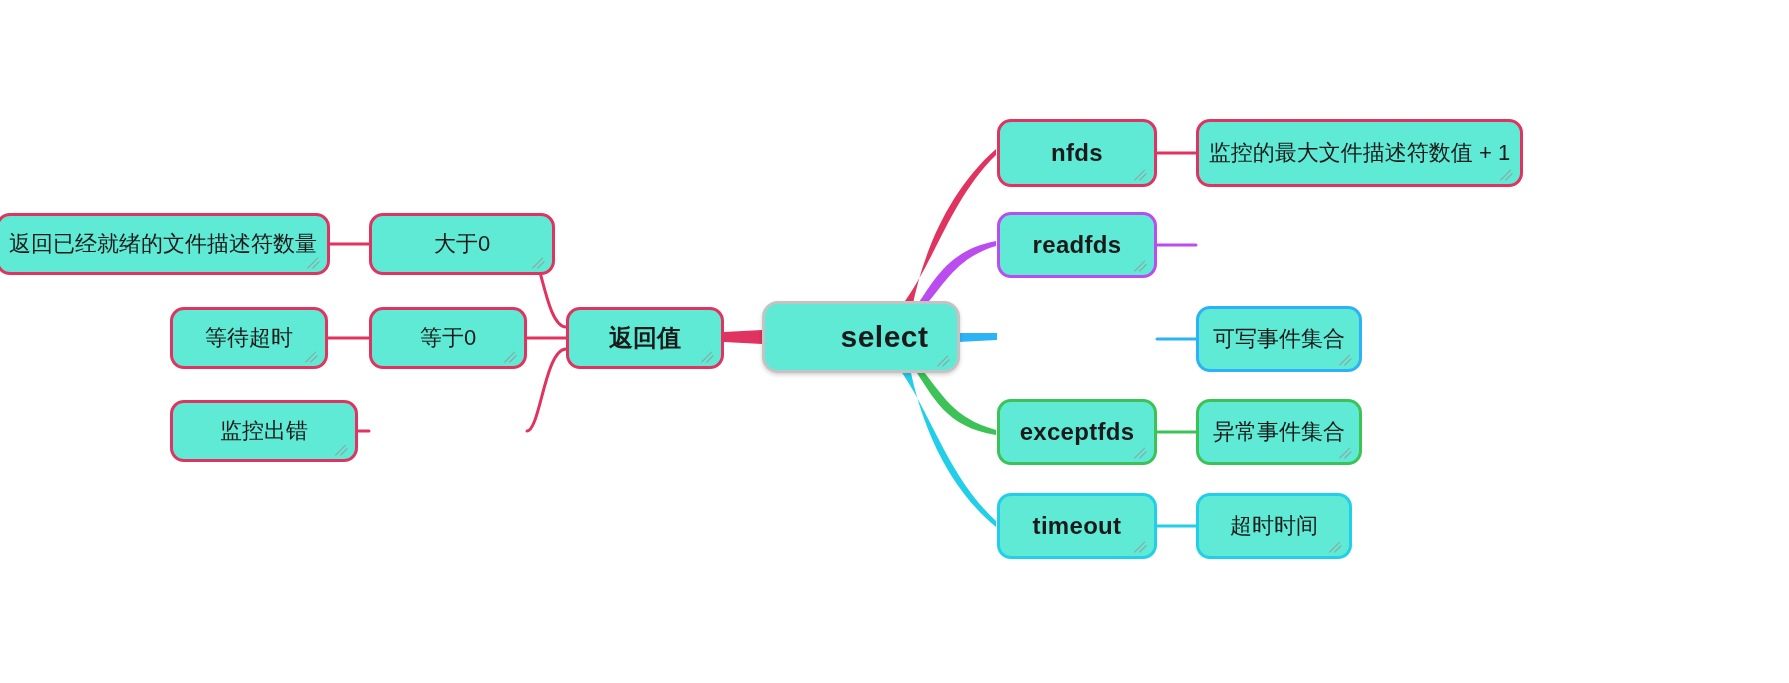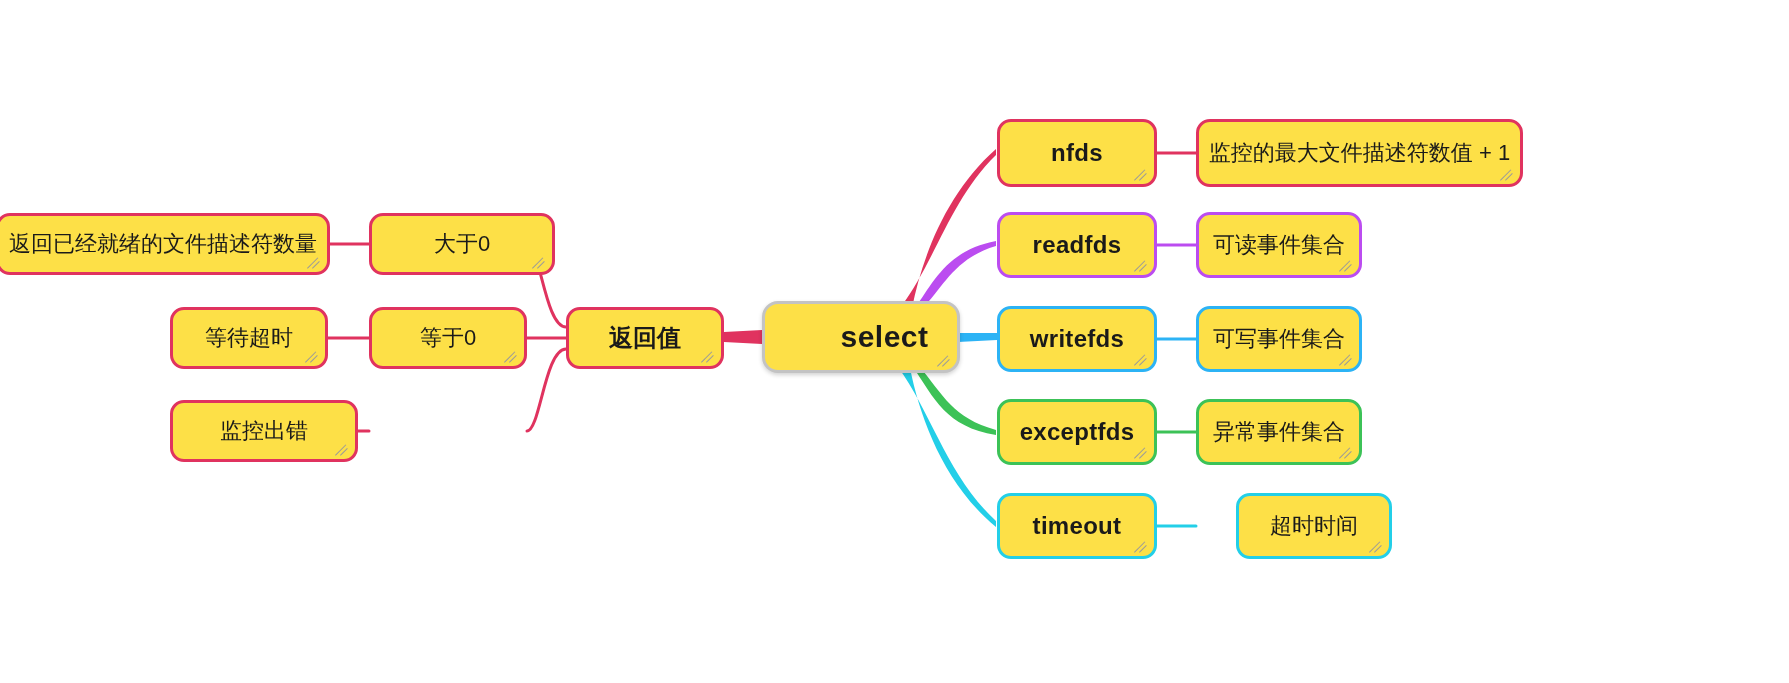--- a/index.html
+++ b/index.html
@@ -22,21 +22,21 @@
     position: absolute;
     left: 0;
     top: 0;
     width: 1789px;
     height: 683px;
     pointer-events: none;
   }
   .node {
     position: absolute;
     box-sizing: border-box;
-    background: #fde047;
+    background: #5eead4;
     border-style: solid;
     border-width: 3px;
     border-radius: 14px;
     display: flex;
     align-items: center;
     justify-content: center;
     text-align: center;
     color: #1a1a1a;
     line-height: 1.15;
     z-index: 5;
@@ -155,27 +155,20 @@
   </div>
 
   <div class="node lv1" style="left:997px; top:212px; width:160px; height:66px; border-color:#bb4cf0;">
     <span class="label">readfds</span>
     <span class="grip">
       <i class="g1"></i>
         <i class="g2"></i>
     </span>
   </div>
 
-  <div class="node lv1" style="left:997px; top:306px; width:160px; height:66px; border-color:#2cb3f5;">
-    <span class="label">writefds</span>
-    <span class="grip">
-      <i class="g1"></i>
-        <i class="g2"></i>
-    </span>
-  </div>
 
   <div class="node lv1" style="left:997px; top:399px; width:160px; height:66px; border-color:#3cc257;">
     <span class="label">exceptfds</span>
     <span class="grip">
       <i class="g1"></i>
         <i class="g2"></i>
     </span>
   </div>
 
   <div class="node lv1" style="left:997px; top:493px; width:160px; height:66px; border-color:#23cfe8;">
@@ -187,45 +180,38 @@
   </div>
 
   <div class="node lv2" style="left:1196px; top:119px; width:327px; height:68px; border-color:#e0335f;">
     <span class="label">监控的最大文件描述符数值 + 1</span>
     <span class="grip">
       <i class="g1"></i>
         <i class="g2"></i>
     </span>
   </div>
 
-  <div class="node lv2" style="left:1196px; top:212px; width:166px; height:66px; border-color:#bb4cf0;">
-    <span class="label">可读事件集合</span>
-    <span class="grip">
-      <i class="g1"></i>
-        <i class="g2"></i>
-    </span>
-  </div>
 
   <div class="node lv2" style="left:1196px; top:306px; width:166px; height:66px; border-color:#2cb3f5;justify-content:center;">
     <span class="label">可写事件集合</span>
     <span class="grip">
       <i class="g1"></i>
         <i class="g2"></i>
     </span>
   </div>
 
   <div class="node lv2" style="left:1196px; top:399px; width:166px; height:66px; border-color:#3cc257;">
     <span class="label">异常事件集合</span>
     <span class="grip">
       <i class="g1"></i>
         <i class="g2"></i>
     </span>
   </div>
 
-  <div class="node lv2" style="left:1196px; top:493px; width:156px; height:66px; border-color:#23cfe8;margin-left:40px;">
+  <div class="node lv2" style="left:1196px; top:493px; width:156px; height:66px; border-color:#23cfe8;">
     <span class="label">超时时间</span>
     <span class="grip">
       <i class="g1"></i>
         <i class="g2"></i>
     </span>
   </div>
 
   <div class="node ret" style="left:566px; top:307px; width:158px; height:62px; border-color:#e0335f;">
     <span class="label">返回值</span>
     <span class="grip">

